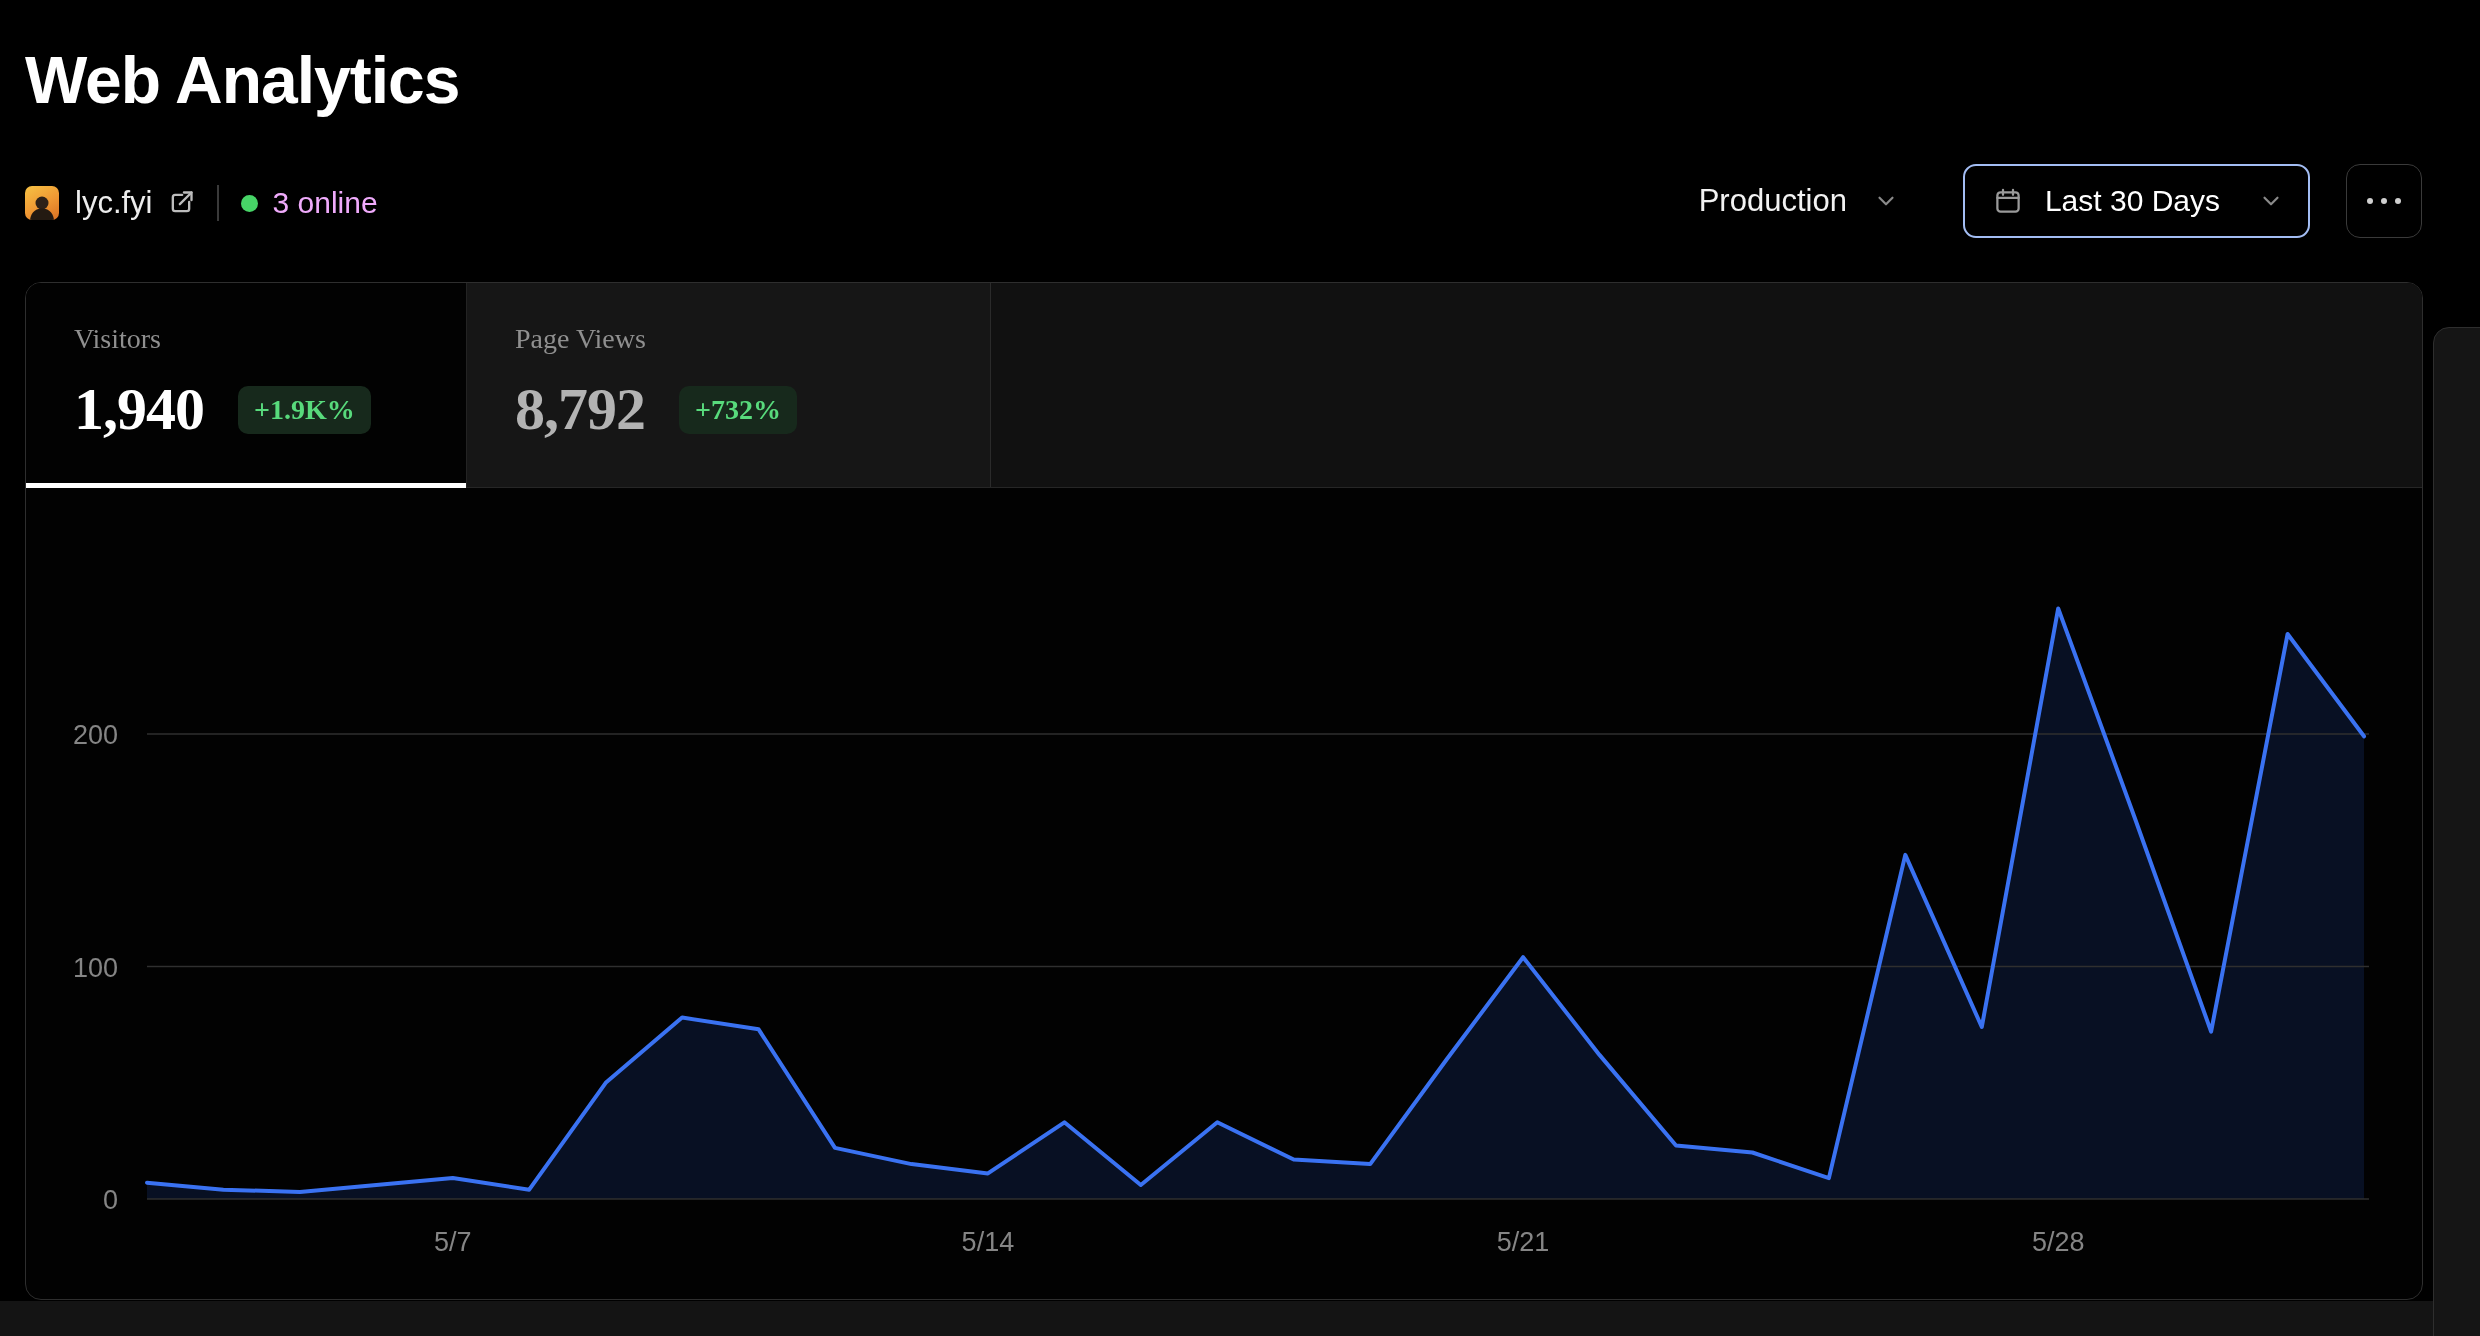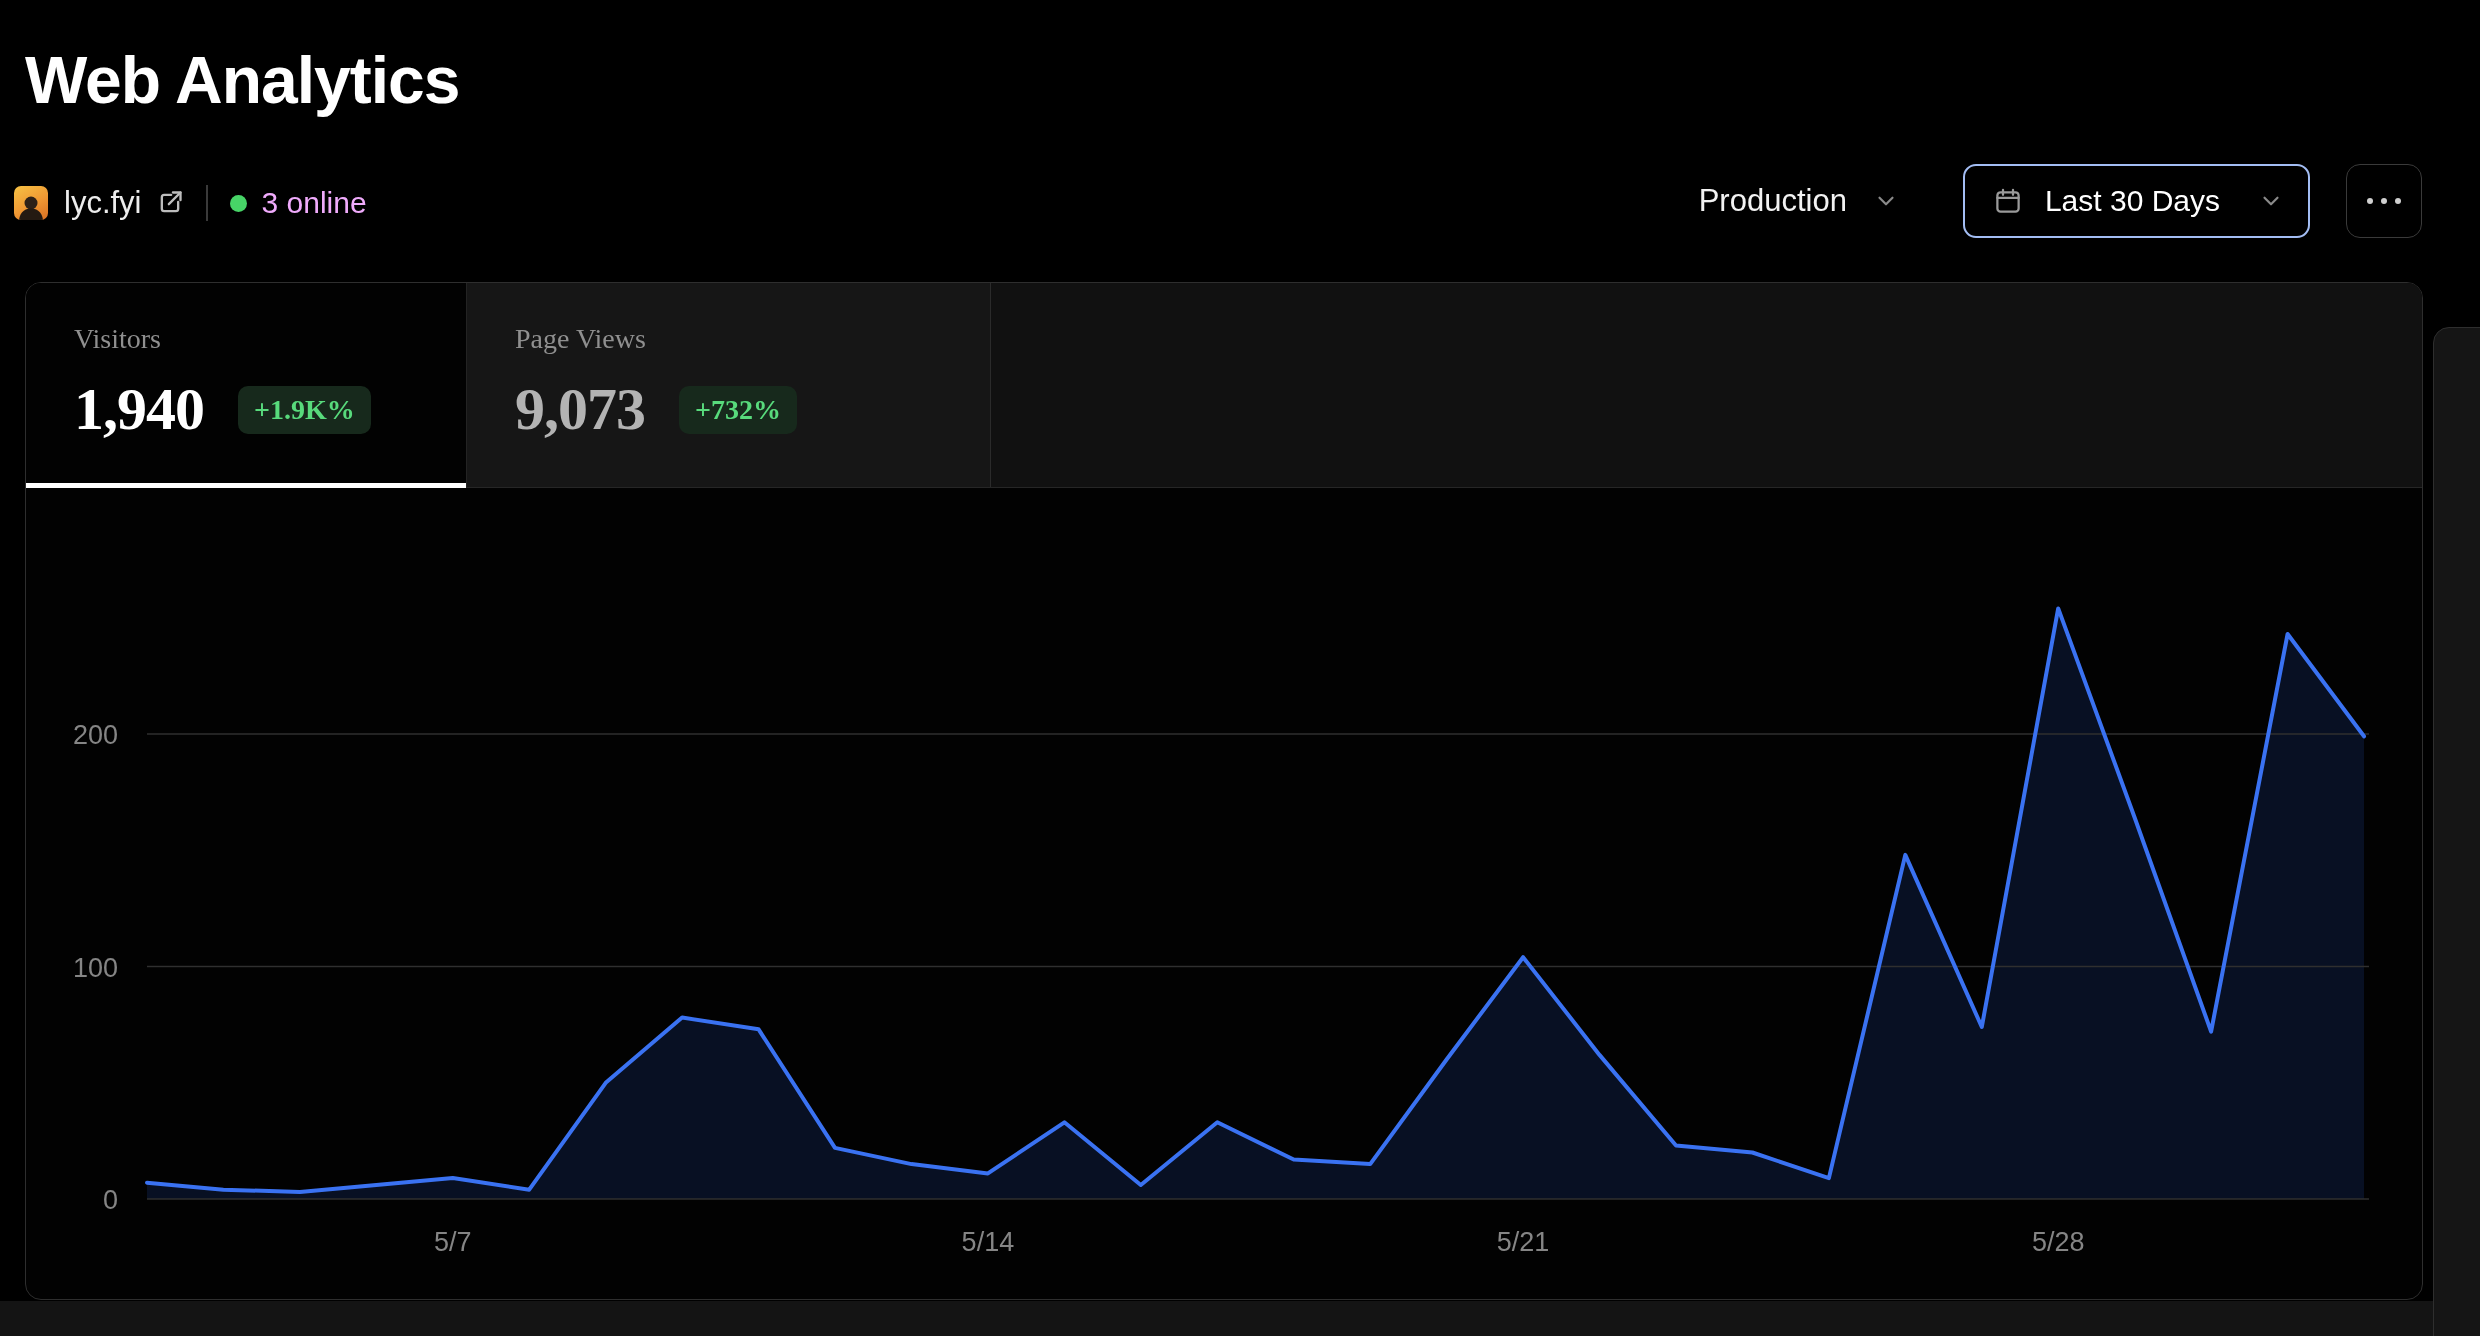--- a/index.html
+++ b/index.html
@@ -12,21 +12,21 @@
   }
   
   .lower-bg { position:absolute; left:0; right:0; top:327px; bottom:0; background:#000; }
   .bottom-strip { position:absolute; left:0; right:0; top:1301px; height:35px; background:#141414; }
   .peek-card { position:absolute; left:2433px; top:327px; width:80px; height:1030px;
     background:#151515; border:1px solid #2e2e2e; border-radius:16px; }
 
   
   .page-title { position:absolute; left:25px; top:42px; font-size:66px; font-weight:600;
     letter-spacing:-1px; color:#fff; }
-  .project-row { position:absolute; left:14px; top:184px; height:38px; display:flex; align-items:center; }
+  .project-row { position:absolute; left:25px; top:184px; height:38px; display:flex; align-items:center; }
   .favicon { width:34px; height:34px; border-radius:7px; overflow:hidden;
     background:linear-gradient(150deg,#f7c244 0%,#ef9733 55%,#d96f22 100%);
     display:flex; align-items:flex-end; justify-content:center; }
   .domain-link { display:flex; align-items:center; gap:14px; margin-left:16px; cursor:pointer; }
   .domain-text { font-size:31px; color:#ededed; font-weight:500; }
   .vdivider { width:2px; height:36px; background:#3a3a3a; margin:0 22px; }
   .online-wrap { display:flex; align-items:center; gap:15px; }
   .online-dot { width:17px; height:17px; border-radius:50%; background:#47d467; }
   .online-text { font-size:30px; color:#f0abfc; }
 
@@ -136,21 +136,21 @@
     <div class="tab tab-visitors">
       <div class="tab-label">Visitors</div>
       <div class="tab-valrow">
         <span class="tab-value">1,940</span>
         <span class="delta-badge">+1.9K%</span>
       </div>
     </div>
     <div class="tab tab-pageviews">
       <div class="tab-label">Page Views</div>
       <div class="tab-valrow">
-        <span class="tab-value">9,073</span>
+        <span class="tab-value">8,792</span>
         <span class="delta-badge">+732%</span>
       </div>
     </div>
     <div class="tab-filler"></div>
   </div>
 
   <div class="chart-wrap">
     <svg id="chart-svg" width="2398" height="813" viewBox="0 0 2398 813">
         <polygon points="121.0,694.7 197.4,701.7 273.9,704.0 350.3,697.0 426.8,690.1 503.2,701.7 579.7,594.8 656.1,529.6 732.6,541.3 809.0,659.9 885.5,676.1 961.9,685.4 1038.4,634.3 1114.8,697.0 1191.3,634.3 1267.7,671.5 1344.2,676.1 1420.6,571.5 1497.1,469.2 1573.5,566.9 1650.0,657.5 1726.4,664.5 1802.9,690.1 1879.3,366.9 1955.8,539.0 2032.2,120.4 2108.7,329.7 2185.1,543.6 2261.6,146.0 2338.0,248.3 2338.0,711 121,711" fill="rgba(51,105,240,0.14)"></polygon>
         <line x1="121" y1="711.0" x2="2343" y2="711.0" stroke="#2f2f2f" stroke-width="1.5"></line>

